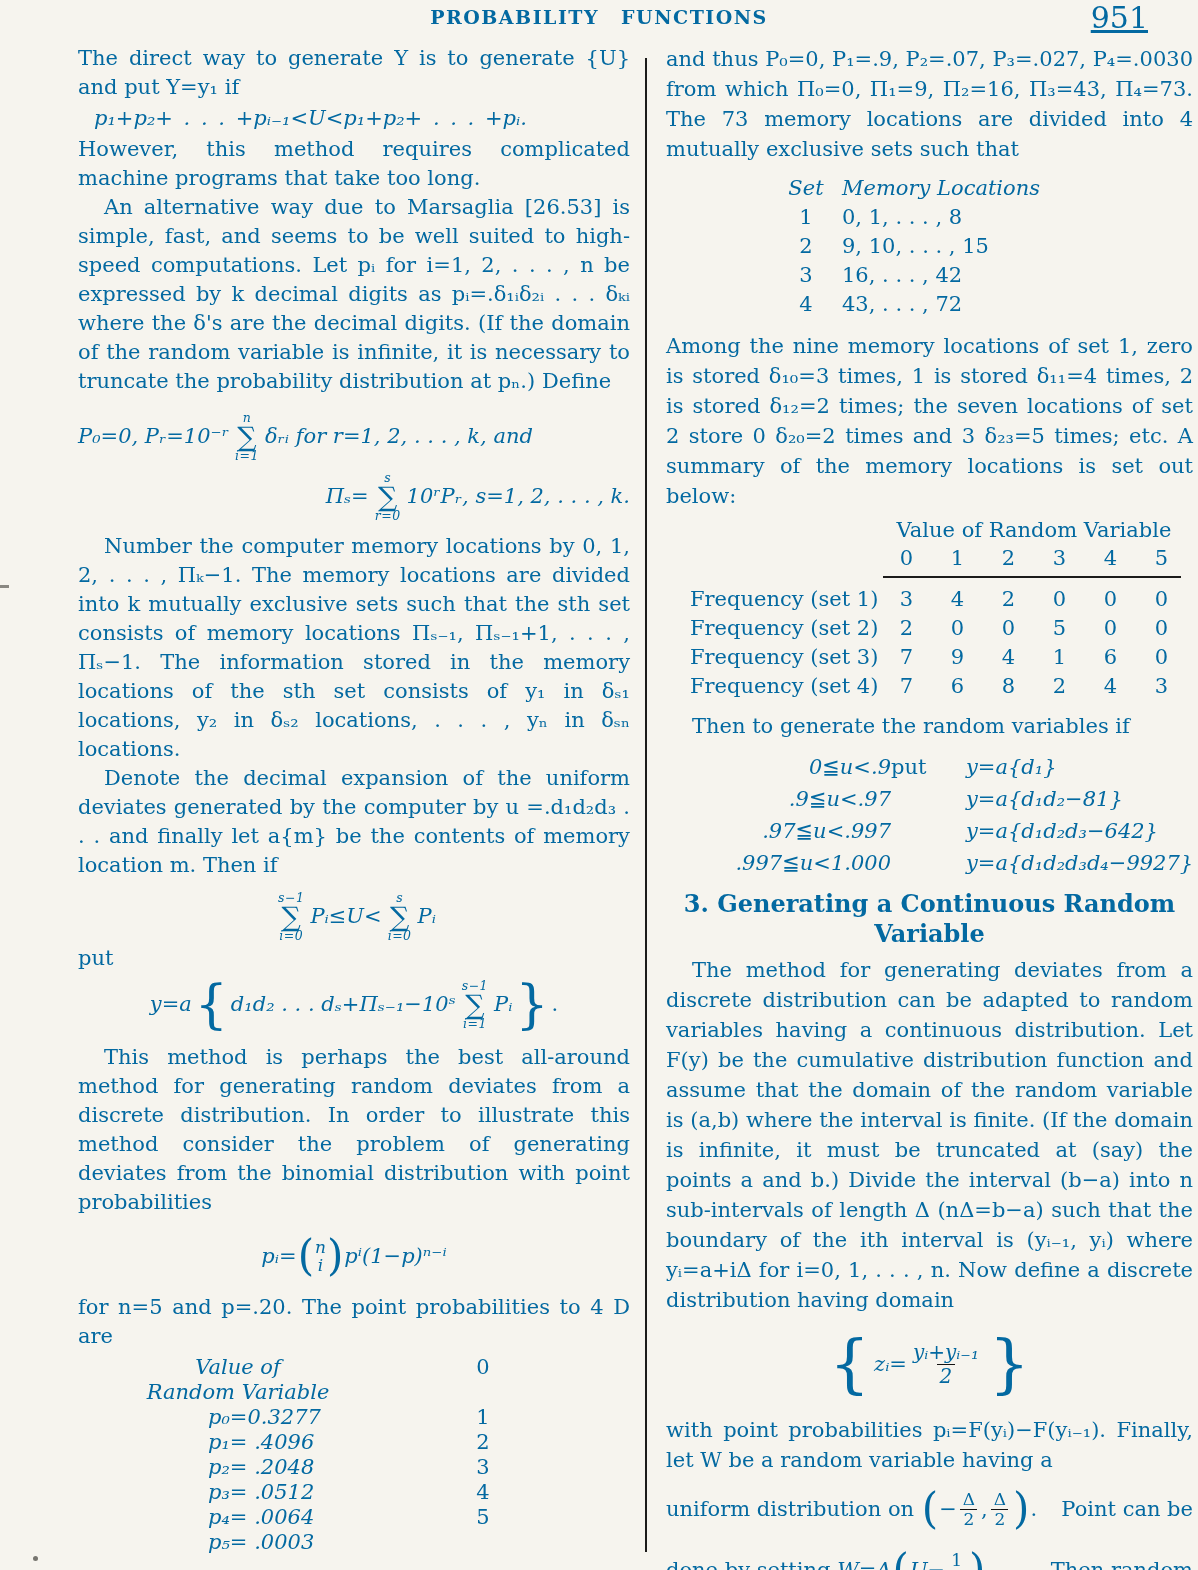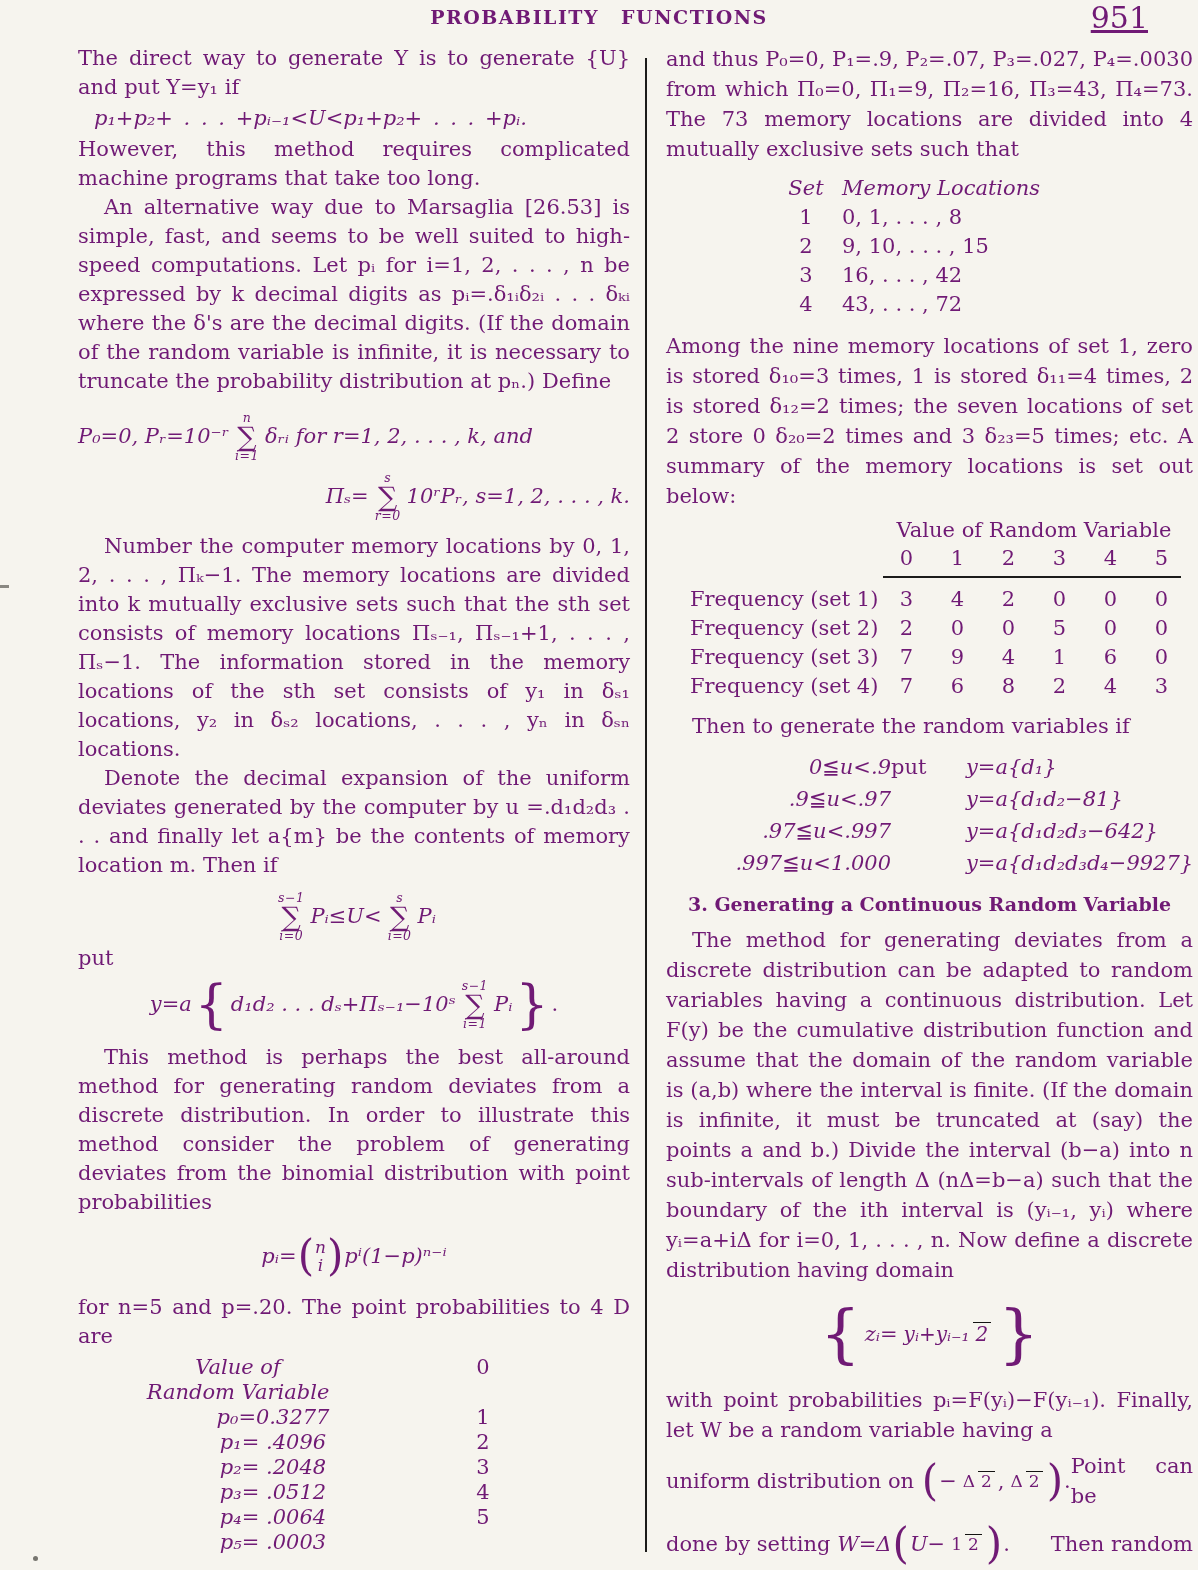--- a/index.html
+++ b/index.html
@@ -1,18 +1,18 @@
 <!DOCTYPE html>
 <html><head>
 <meta charset="utf-8">
 <style>
   html,body { margin:0; padding:0; background:#d8d6d0; }
   .page {
     position:relative; width:1198px; height:1570px; overflow:hidden;
-    background:#f6f4ee; color:#701a75;
+    background:#f6f4ee; color:#0369a1;
     font-family:"DejaVu Serif","DejaVu Sans",serif;
     font-size:21px;
   }
   .running-head {
     position:absolute; top:6px; left:0; width:100%; text-align:center;
     font-weight:bold; font-size:19px; letter-spacing:1.5px; word-spacing:14px;
   }
   .page-num { position:absolute; top:0px; right:50px; font-size:30px;text-decoration:underline; }
   .col-rule { position:absolute; left:645px; top:58px; width:2px; height:1494px; background:#1c1b1a; }
   .artifact-tick { position:absolute; left:0; top:585px; width:9px; height:3px; background:#8a8882; }
@@ -36,21 +36,21 @@
   .sum { display:inline-flex; flex-direction:column; align-items:center; margin:0 6px; }
   .sum .lim { font-size:12.5px; line-height:13px; letter-spacing:.5px; }
   .sum .op  { font-size:27px; line-height:25px; font-style:normal; }
 
   .bigb { font-size:52px; font-style:normal; line-height:10px; margin:0 3px; }
   .bigz { font-size:64px; font-style:normal; line-height:10px; margin:0 4px; }
   .bigp { font-size:42px; font-style:normal; line-height:10px; margin:0 1px; }
 
   .bn { display:inline-flex; flex-direction:column; align-items:center; font-size:17px; line-height:18px; }
 
-  .frac { display:inline-flex; flex-direction:row; align-items:center; font-size:17px; line-height:19px; margin:0 3px; vertical-align:middle; }
+  .frac { display:inline-flex; flex-direction:column; align-items:center; font-size:17px; line-height:19px; margin:0 3px; vertical-align:middle; }
   .frac .fn { padding:0 3px; }
   .frac .fd { border-top:1.6px solid #141312; padding:0 3px; }
   .frac-z { font-size:20px; line-height:23px; }
 
   .fP  { margin:12px 0 4px; min-height:56px; }
   .fPi { margin:2px 0 8px; min-height:56px; }
   .fIneq { margin:8px 0 0;  min-height:56px; }
   .putline { text-align:left; }
   .fY  { margin:0 0 8px; min-height:62px; }
   .fB  { margin:10px 0 8px; min-height:58px; }
@@ -69,27 +69,27 @@
   .freq-grid .num { text-align:center; }
   .freq-rule { grid-column:2 / -1; border-top:2px solid #1c1b1a; height:0; margin:3px 6px 7px 2px; }
   .freq-grid .lbl { padding-left:24px; text-align:left; }
 
   
   .gen-grid { margin:10px 0 10px; display:grid; grid-template-columns:225px 75px auto; line-height:32px; }
   .gen-grid .cond { font-style:italic; text-align:right; }
   .gen-grid .mid { text-align:left; }
   .gen-grid .frm { font-style:italic; text-align:left; }
 
-  .sec-head { text-align:center; font-weight:bold; font-size:19px; margin:10px 0 6px; }
+  .sec-head { text-align:center; font-weight:bold; font-size:24px; margin:10px 0 6px; }
 
   
   .prob-grid { margin:4px 0 0 60px; display:grid; grid-template-columns:200px 290px; line-height:25px; }
   .prob-grid .h { font-style:italic; text-align:center; }
   .prob-grid .v { text-align:center; }
-  .prob-grid .pp { font-style:italic; text-align:center; padding-left:70px; white-space:pre; }
+  .prob-grid .pp { font-style:italic; text-align:left; padding-left:70px; white-space:pre; }
 
   .lineU, .lineW { display:flex; align-items:center; justify-content:space-between; font-style:normal; }
   .lineU { margin-top:6px; min-height:56px; }
   .lineW { margin-top:6px; min-height:54px; }
   .lgrp { display:inline-flex; align-items:center; }
   .it { font-style:italic; }
 </style>
 </head>
 <body>
 

